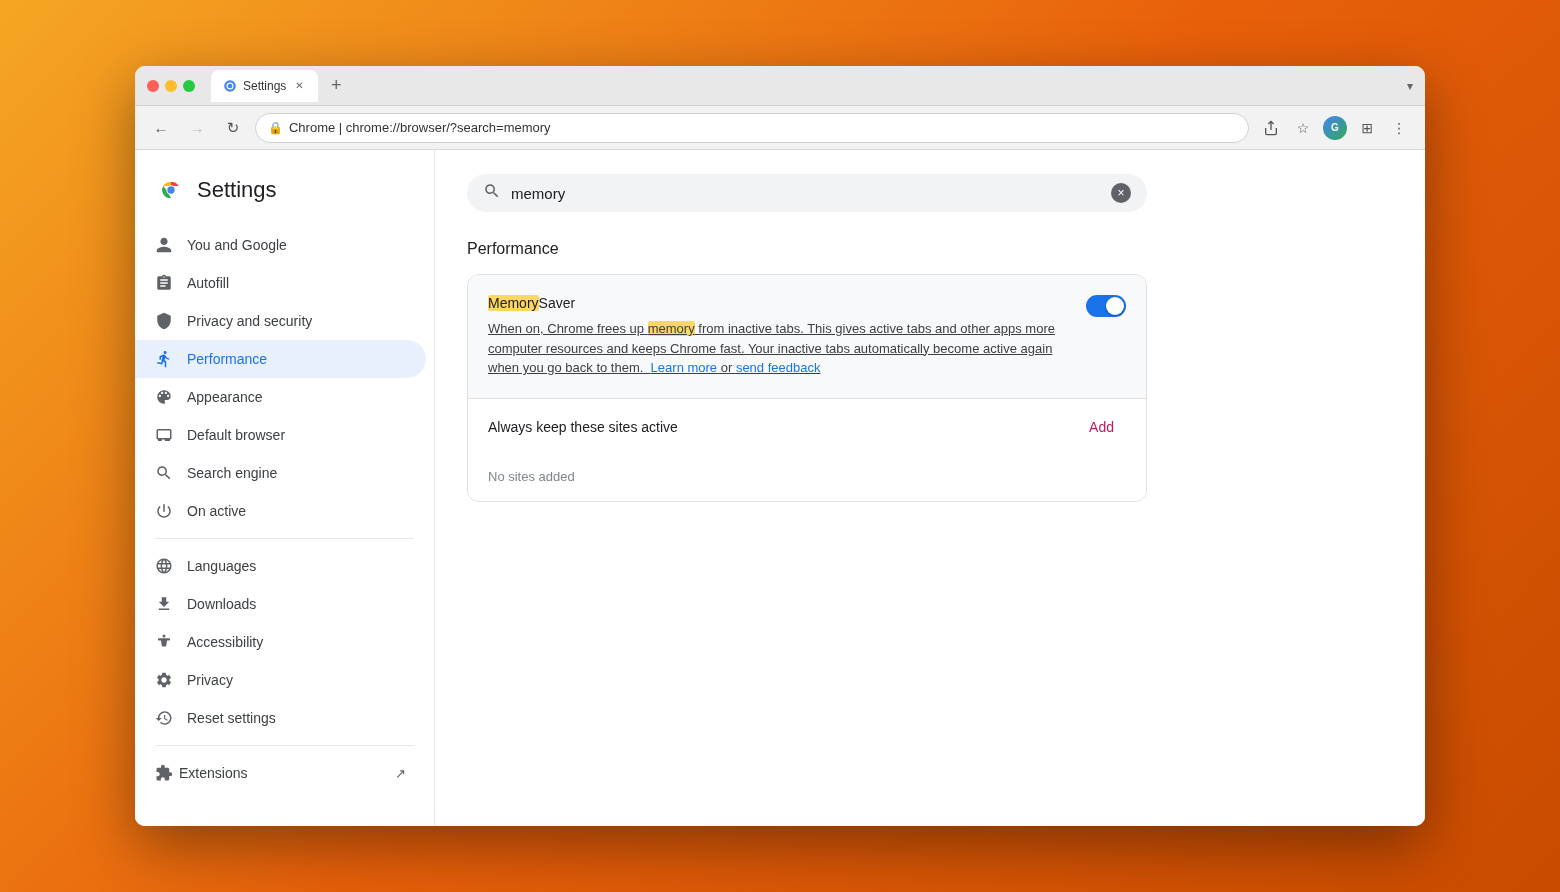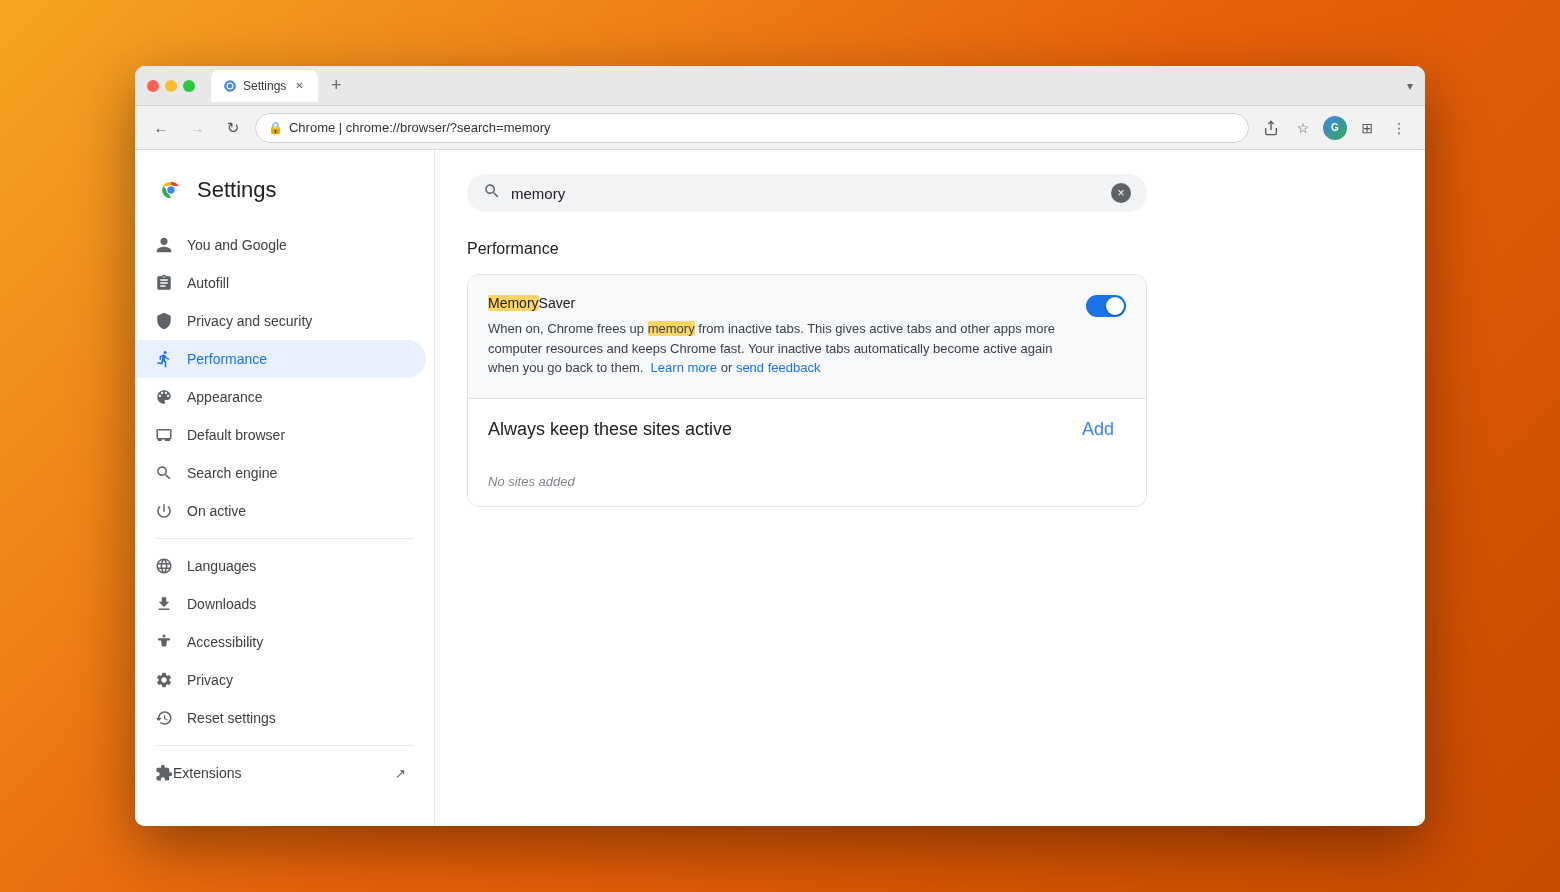--- a/index.html
+++ b/index.html
@@ -288,20 +288,21 @@
       gap: 0;
     }
     .highlight {
       background: #fdd663;
       border-radius: 2px;
     }
     .memory-saver-desc {
       font-size: 13px;
       color: #3c4043;
       line-height: 1.5;
+      text-decoration: underline;
     }
     .memory-highlight {
       background: #fdd663;
       border-radius: 2px;
     }
     .link {
       color: #1a73e8;
       cursor: pointer;
       text-decoration: none;
     }
@@ -332,37 +333,36 @@
     
     .always-active-row {
       display: flex;
       align-items: center;
       justify-content: space-between;
       padding: 14px 20px;
       background: #fff;
       border-top: 1px solid #e0e0e0;
     }
     .always-active-label {
-      font-size: 18px;
+      font-size: 14px;
       color: #202124;
     }
     .add-btn {
       background: none;
       border: none;
-      color: #3b82f6;
-      font-size: 18px;
+      color: #be185d;
+      font-size: 14px;
       font-weight: 500;
       cursor: pointer;
       padding: 6px 12px;
       border-radius: 4px;
     }
     .no-sites-row {
       padding: 12px 20px 16px;
       background: #fff;
-      font-style: italic;
     }
     .no-sites-text {
       font-size: 13px;
       color: #80868b;
     }
     
     .chrome-logo-svg {
       width: 32px;
       height: 32px;
     }
@@ -539,21 +539,21 @@
           <svg width="18" height="18" viewBox="0 0 24 24" fill="#5f6368">
               <path d="M13 3c-4.97 0-9 4.03-9 9H1l3.89 3.89.07.14L9 12H6c0-3.87 3.13-7 7-7s7 3.13 7 7-3.13 7-7 7c-1.93 0-3.68-.79-4.94-2.06l-1.42 1.42C8.27 19.99 10.51 21 13 21c4.97 0 9-4.03 9-9s-4.03-9-9-9zm-1 5v5l4.28 2.54.72-1.21-3.5-2.08V8H12z"></path>
             </svg>
         </span>
         <span>Reset settings</span>
       </div>
 
       <div class="sidebar-divider"></div>
 
       <div class="sidebar-item" style="display:flex;align-items:center;justify-content:space-between;margin-right:8px;">
-        <div style="display:flex;align-items:center;gap:0;">
+        <div style="display:flex;align-items:center;gap:6px;">
           <span class="icon">
             <svg width="18" height="18" viewBox="0 0 24 24" fill="#5f6368">
                 <path d="M20.5 11H19V7c0-1.1-.9-2-2-2h-4V3.5a2.5 2.5 0 00-5 0V5H4c-1.1 0-1.99.9-1.99 2v3.8H3.5c1.49 0 2.7 1.21 2.7 2.7s-1.21 2.7-2.7 2.7H2V20c0 1.1.9 2 2 2h3.8v-1.5c0-1.49 1.21-2.7 2.7-2.7s2.7 1.21 2.7 2.7V22H17c1.1 0 2-.9 2-2v-4h1.5a2.5 2.5 0 000-5z"></path>
               </svg>
           </span>
           <span>Extensions</span>
         </div>
         <span style="color:#5f6368;font-size:13px;">↗</span>
       </div>
     </div>

